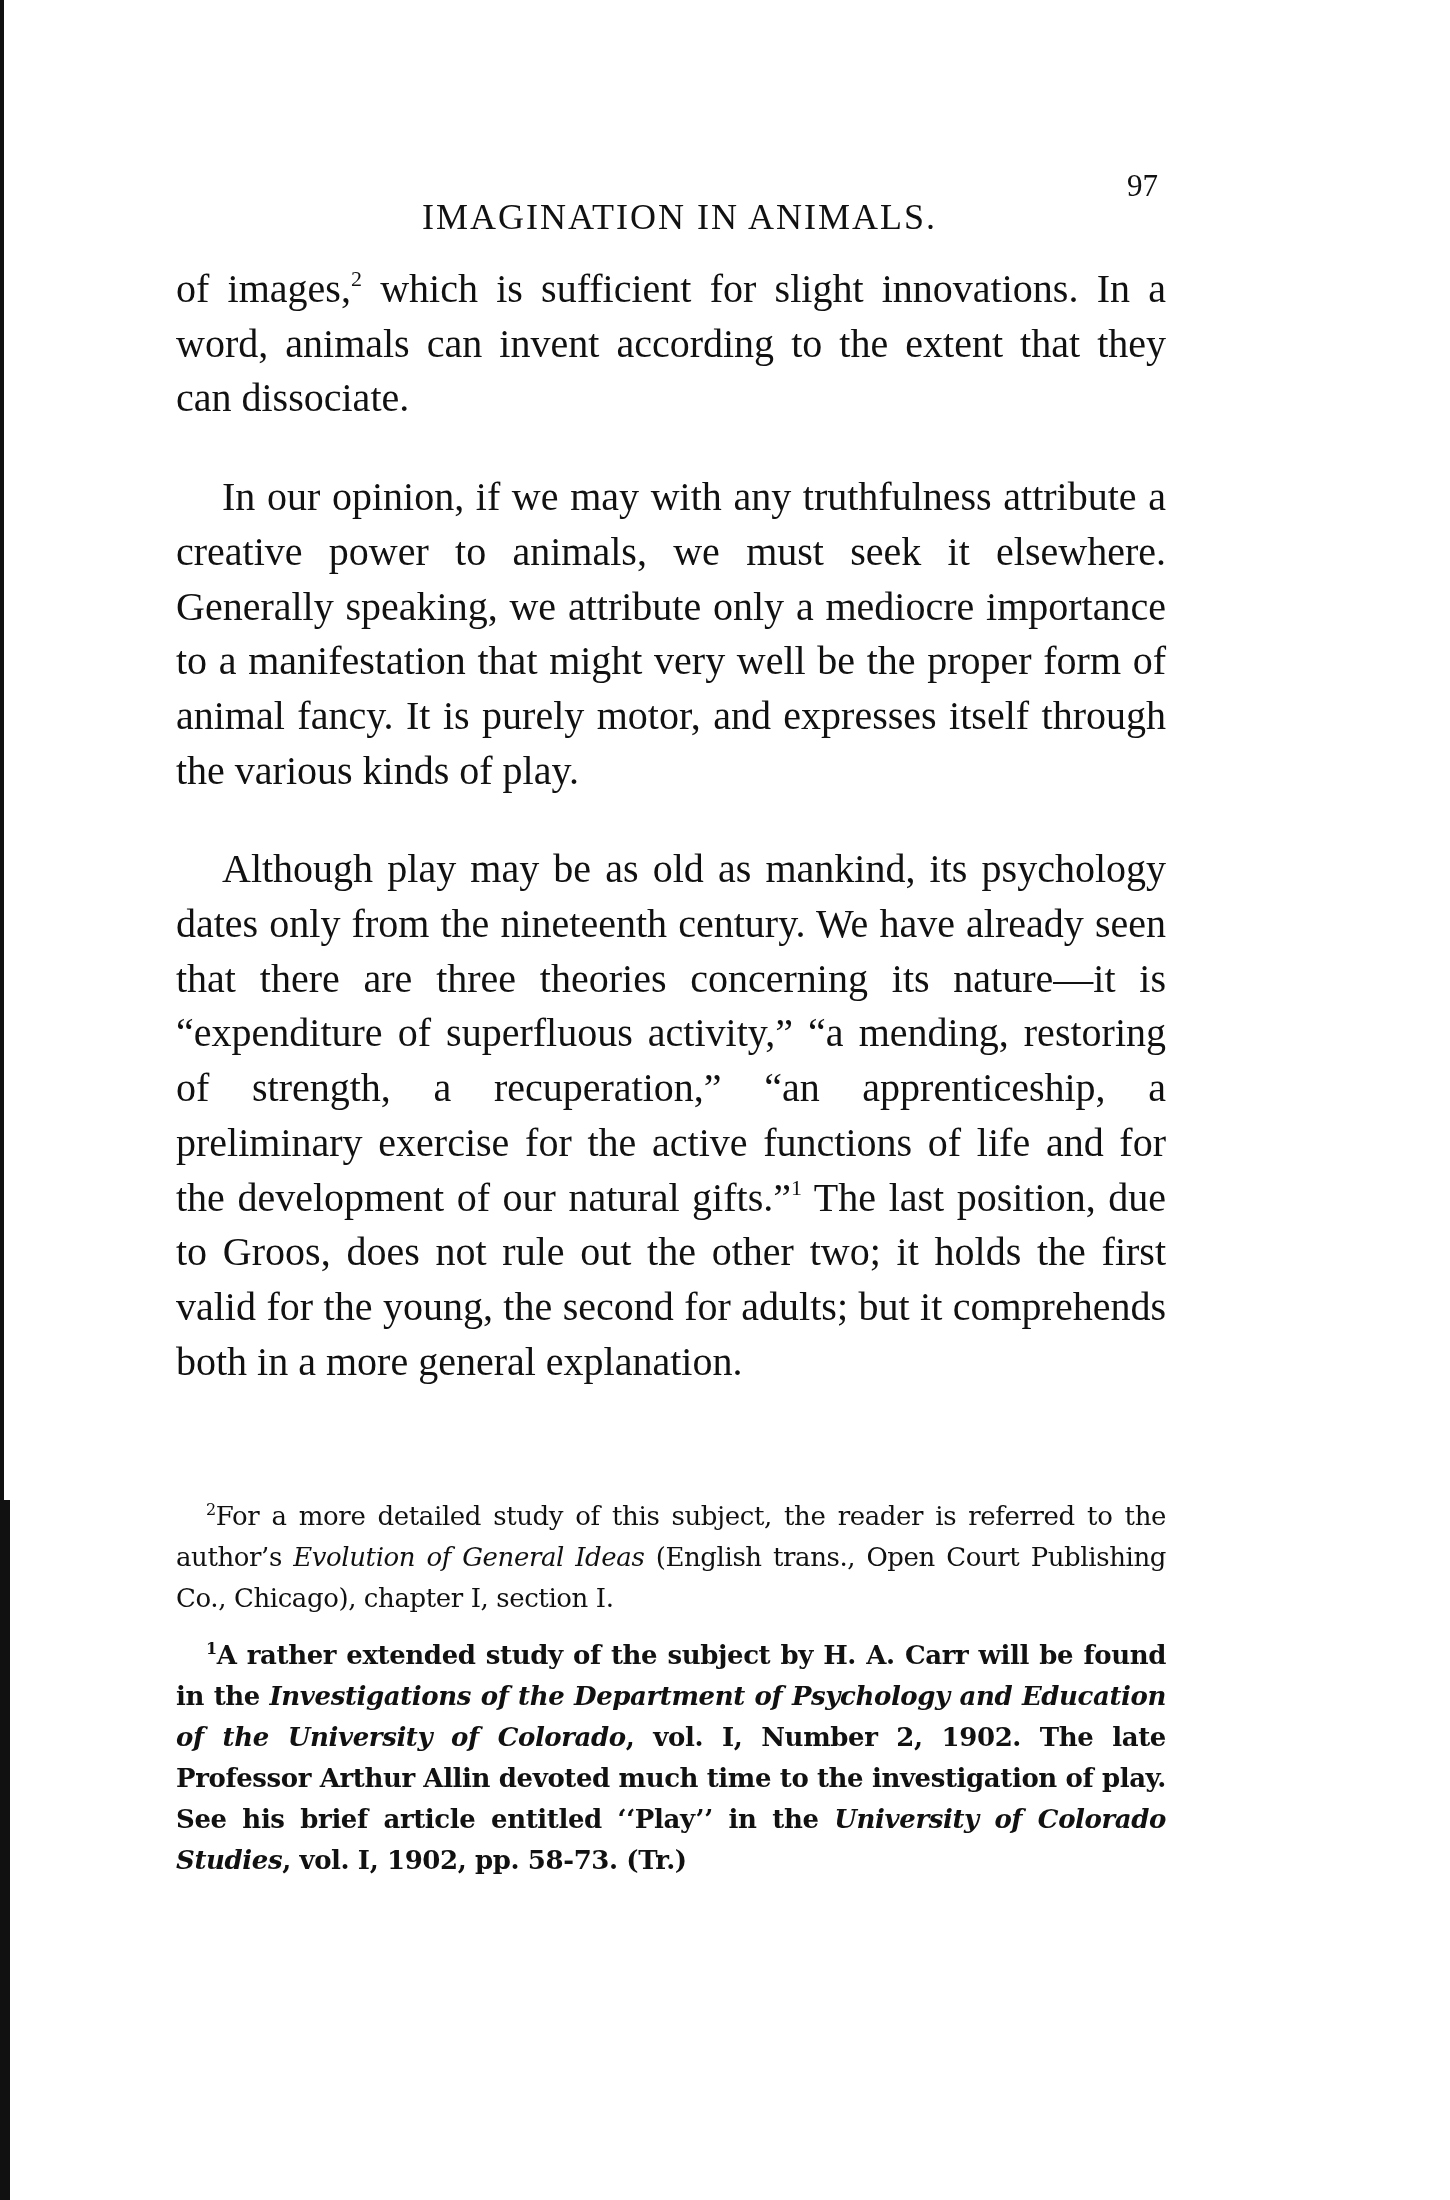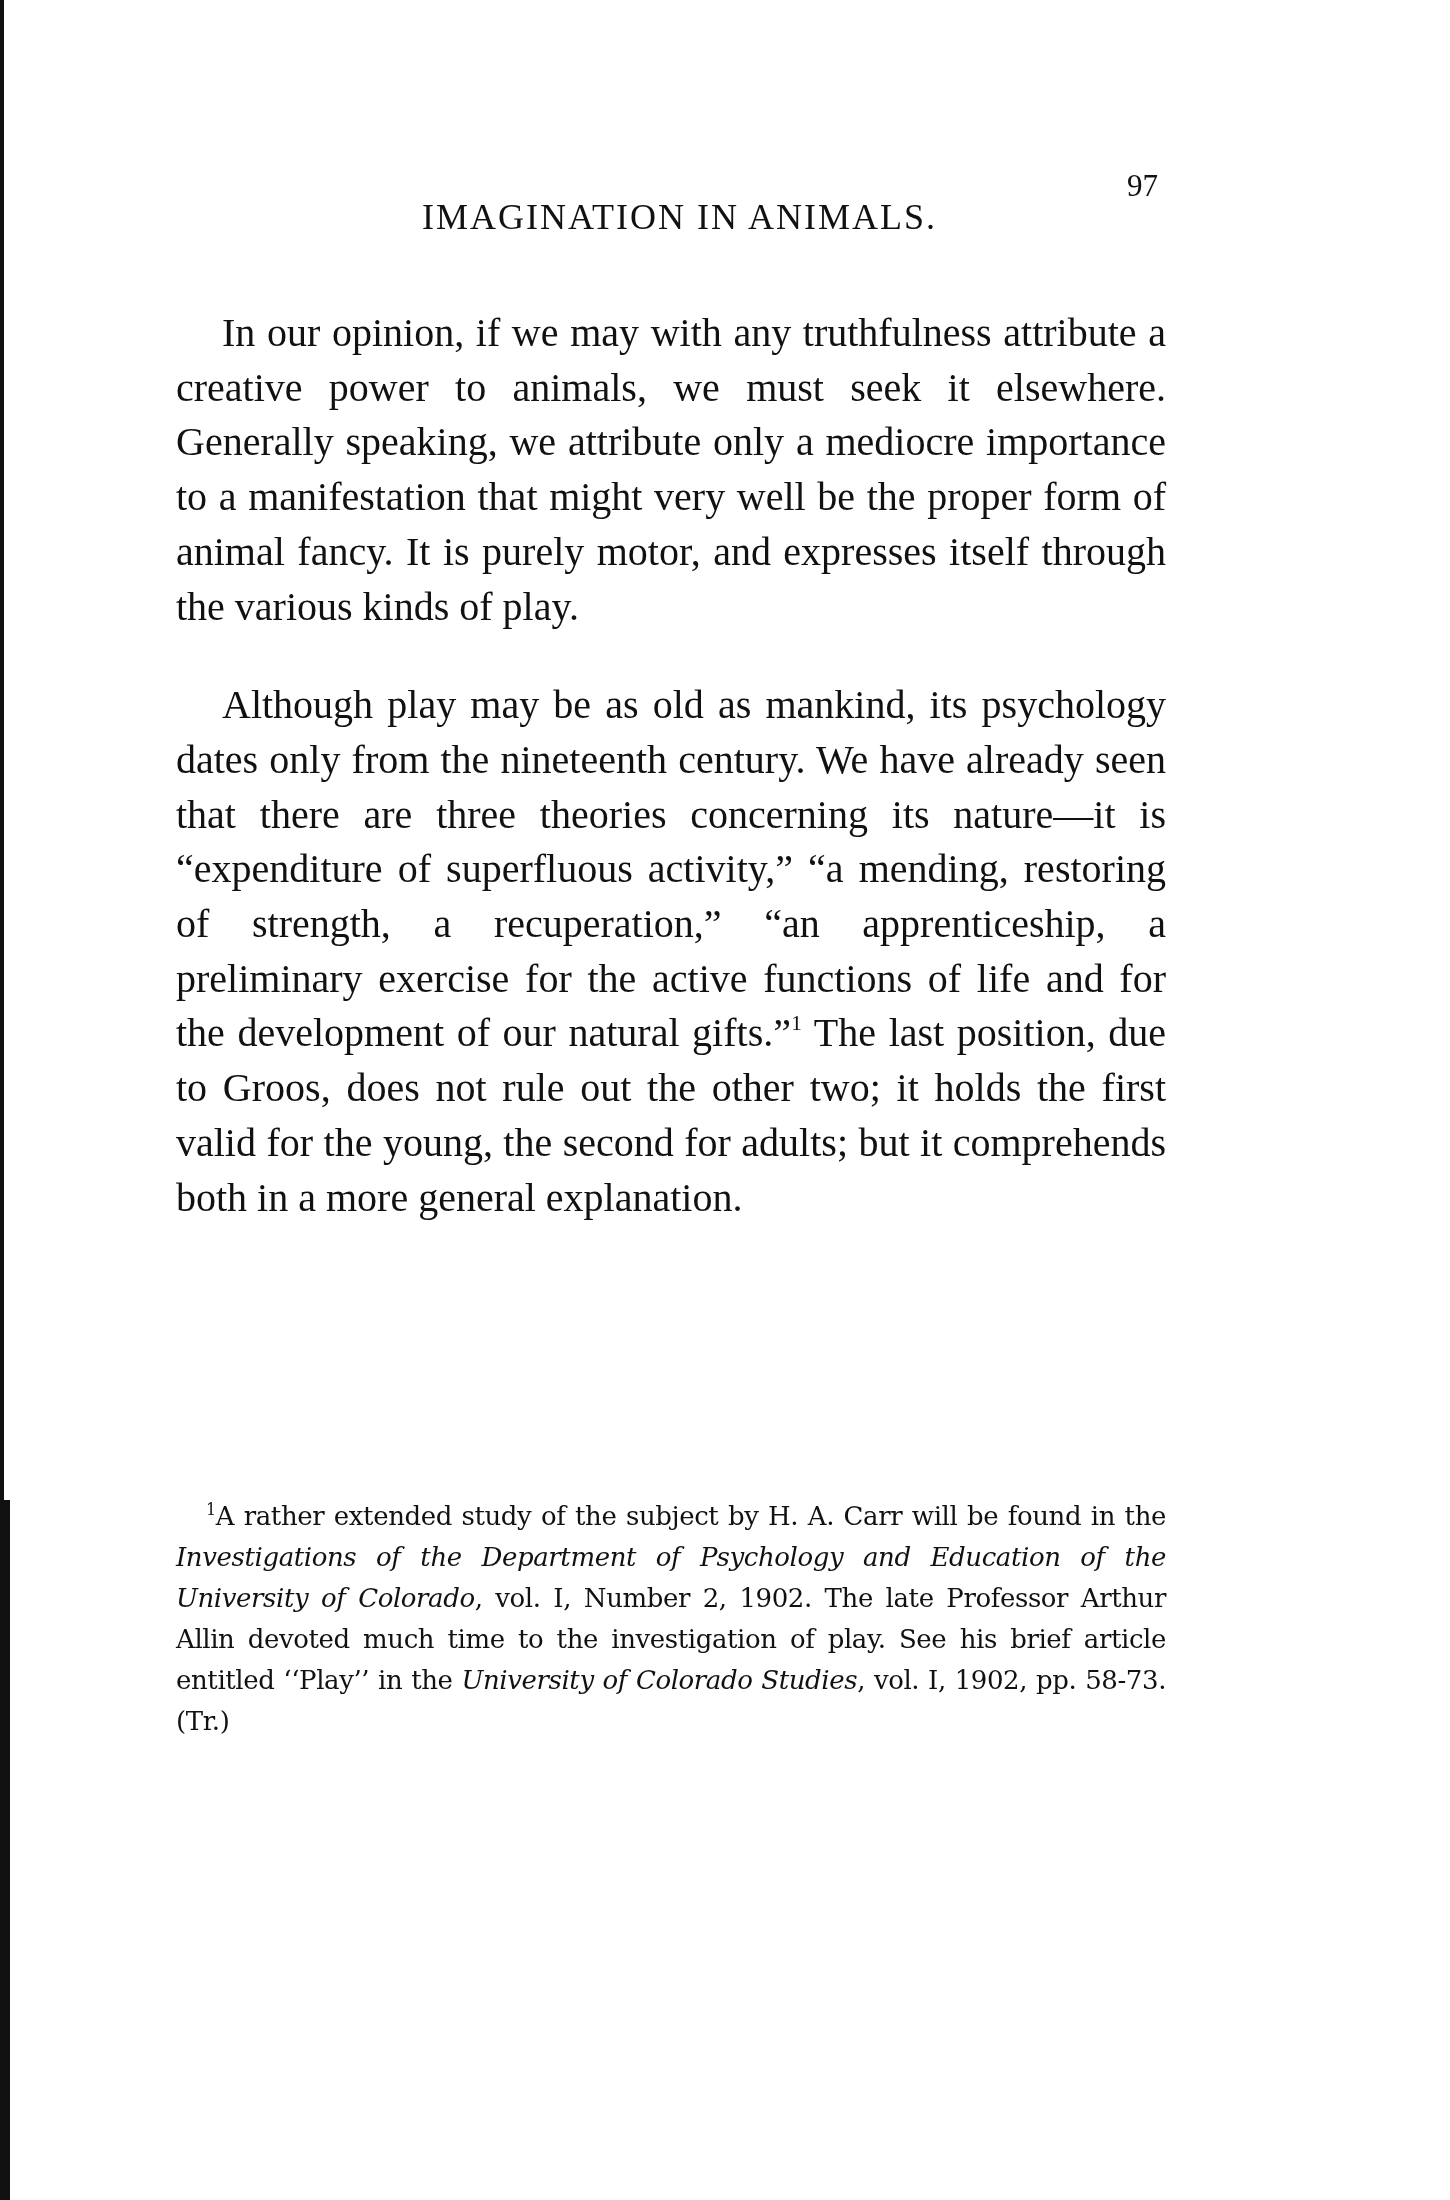--- a/index.html
+++ b/index.html
@@ -46,19 +46,21 @@
 
 <div class="edge-line"></div>
 <div class="edge-thick"></div>
 
 <div class="running-head">
   <span class="running-title">Imagination in Animals.</span>
   <span class="page-number">97</span>
 </div>
 
 <div class="body-text">
+  <p><span>of images,</span><sup class="fn">2</sup><span> which is sufficient for slight innovations. In a word, animals can invent according to the extent that they can dissociate.</span></p>
   <p class="indent">In our opinion, if we may with any truthfulness attribute a creative power to animals, we must seek it elsewhere. Generally speaking, we attribute only a mediocre importance to a manifestation that might very well be the proper form of animal fancy. It is purely motor, and expresses itself through the various kinds of play.</p>
   <p class="indent"><span>Although play may be as old as mankind, its psychology dates only from the nineteenth century. We have already seen that there are three theories concerning its nature—it is “expenditure of superfluous activity,” “a mending, restoring of strength, a recuperation,” “an apprenticeship, a preliminary exercise for the active functions of life and for the development of our natural gifts.”</span><sup class="fn">1</sup><span> The last position, due to Groos, does not rule out the other two; it holds the first valid for the young, the second for adults; but it comprehends both in a more general explanation.</span></p>
 </div>
 
 <div class="footnotes">
+  <p><sup>2</sup><span>For a more detailed study of this subject, the reader is referred to the author’s </span><i>Evolution of General Ideas</i><span> (English trans., Open Court Publishing Co., Chicago), chapter I, section I.</span></p>
   <p><sup>1</sup><span>A rather extended study of the subject by H. A. Carr will be found in the </span><i>Investigations of the Department of Psychology and Education of the University of Colorado</i><span>, vol. I, Number 2, 1902. The late Professor Arthur Allin devoted much time to the investigation of play. See his brief article entitled ‘‘Play’’ in the </span><i>University of Colorado Studies</i><span>, vol. I, 1902, pp. 58-73. (Tr.)</span></p>
 </div>
 
 </body></html>

